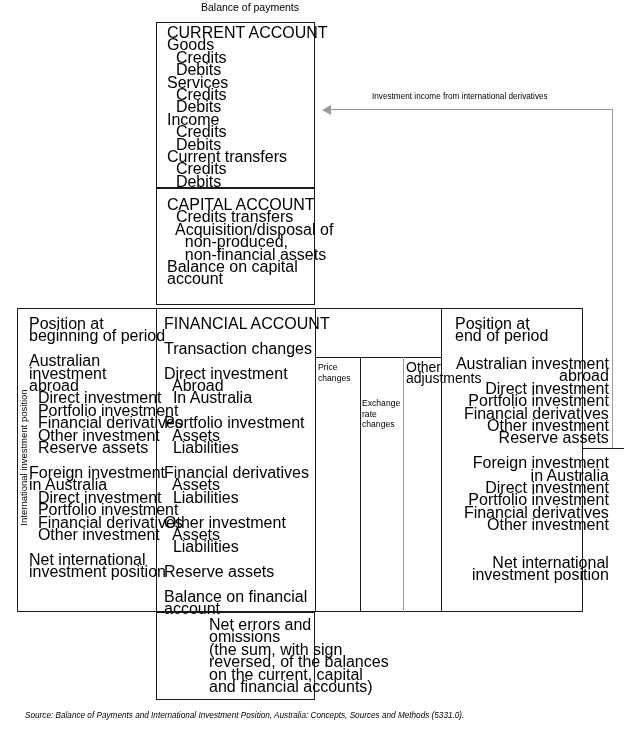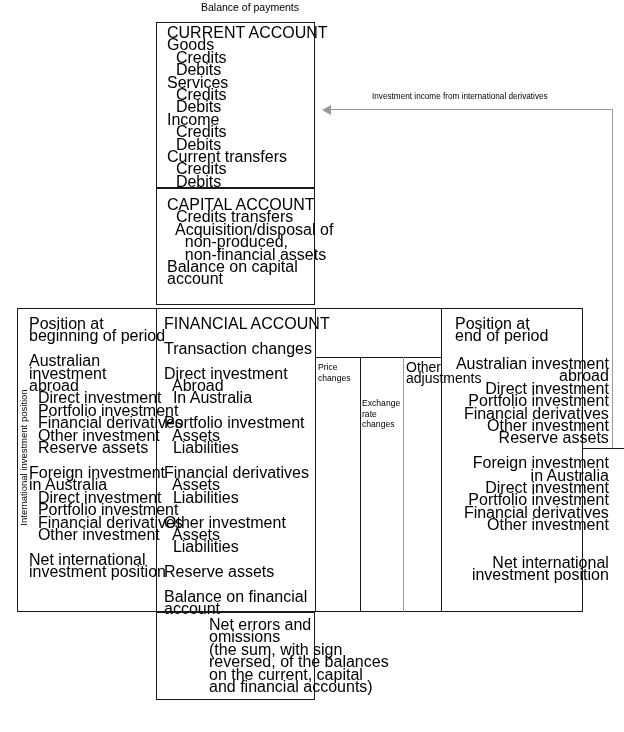--- a/index.html
+++ b/index.html
@@ -199,14 +199,15 @@
   <div class="abs ln" id="ret-hline"></div>
 
   <div class="abs box" id="net-errors-box"></div>
   <div class="abs txt" id="net-errors-text">Net errors and
 omissions
 (the sum, with sign
 reversed, of the balances
 on the current, capital
 and financial accounts)</div>
 
+  <div class="abs" id="source-note">Source: Balance of Payments and International Investment Position, Australia: Concepts, Sources and Methods (5331.0).</div>
 
 </div>
 
 </body></html>

